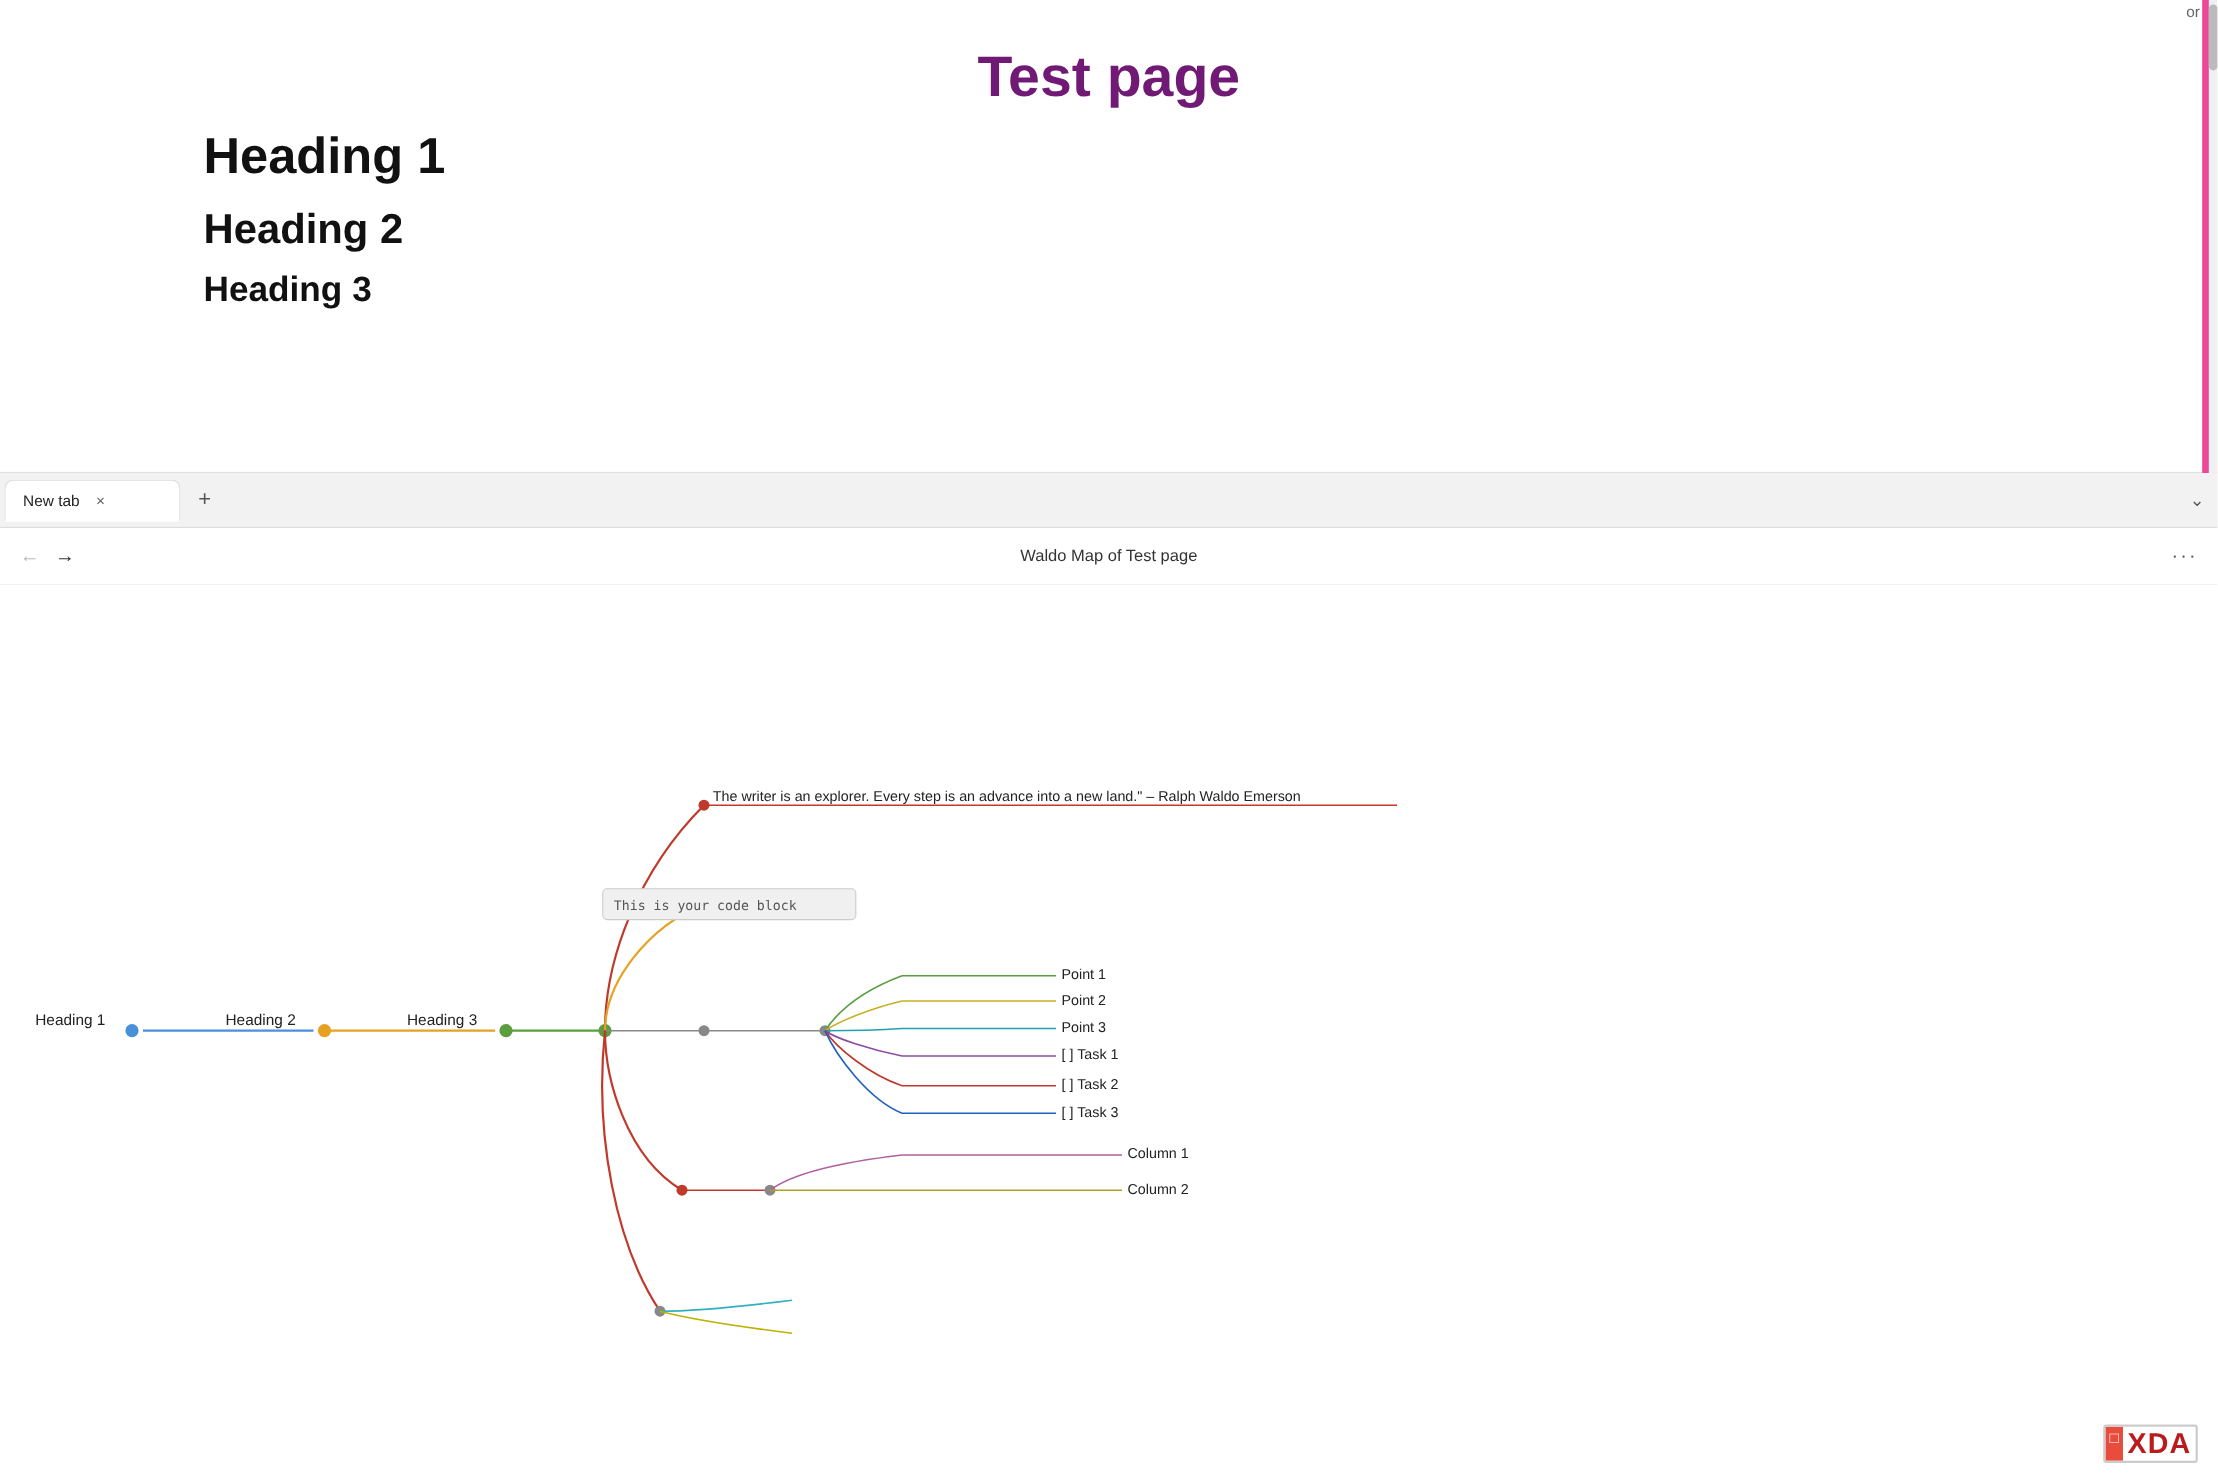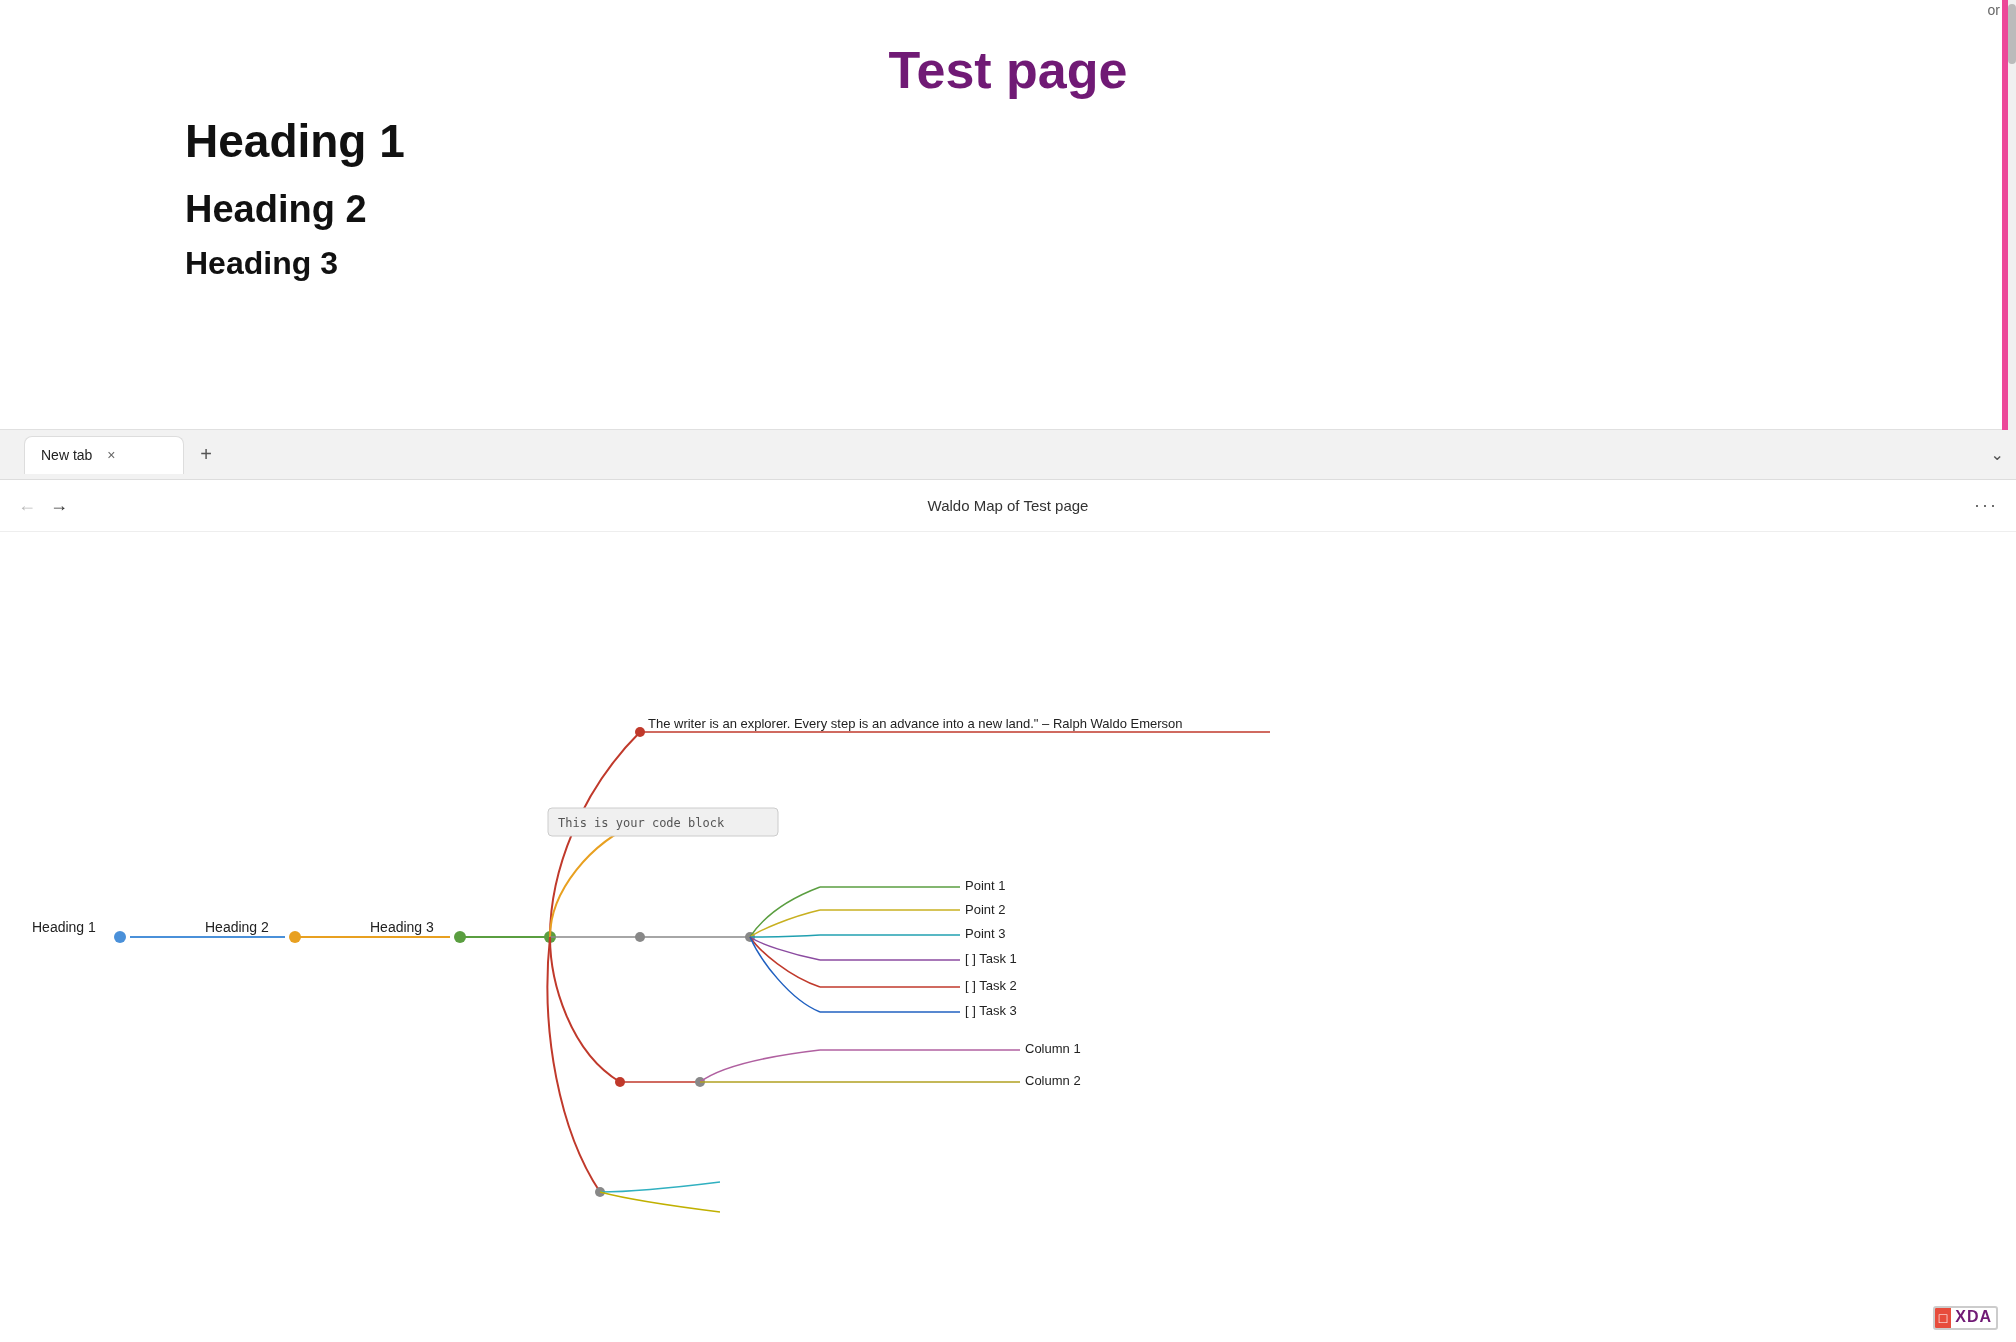--- a/index.html
+++ b/index.html
@@ -67,21 +67,21 @@
       font-size: 14px;
       color: #666;
     }
 
     
     .tab-bar {
       background: #f2f2f2;
       height: 50px;
       display: flex;
       align-items: center;
-      padding: 0 24px;
+      padding: 0 4px;
       border-bottom: 1px solid #ddd;
       position: relative;
     }
     .tab {
       background: #fff;
       border-radius: 8px 8px 0 0;
       padding: 8px 16px;
       display: flex;
       align-items: center;
       gap: 10px;
@@ -181,21 +181,21 @@
       align-items: center;
       gap: 4px;
     }
     .xda-box {
       display: flex;
       border: 2px solid #ccc;
       border-radius: 3px;
       overflow: hidden;
     }
     .xda-r { background: #e74c3c; color: #fff; padding: 2px 4px; font-size: 14px; font-weight: 700; }
-    .xda-text { font-size: 16px; font-weight: 900; color: #701a75; padding: 0 4px; letter-spacing: 1px; }
+    .xda-text { font-size: 26px; font-weight: 900; color: #b91c1c; padding: 0 4px; letter-spacing: 1px; }
   </style>
 </head>
 <body>
 
 <div class="document-area">
   <div class="doc-title">Test page</div>
   <div class="doc-h1">Heading 1</div>
   <div class="doc-h2">Heading 2</div>
   <div class="doc-h3">Heading 3</div>
 </div>

